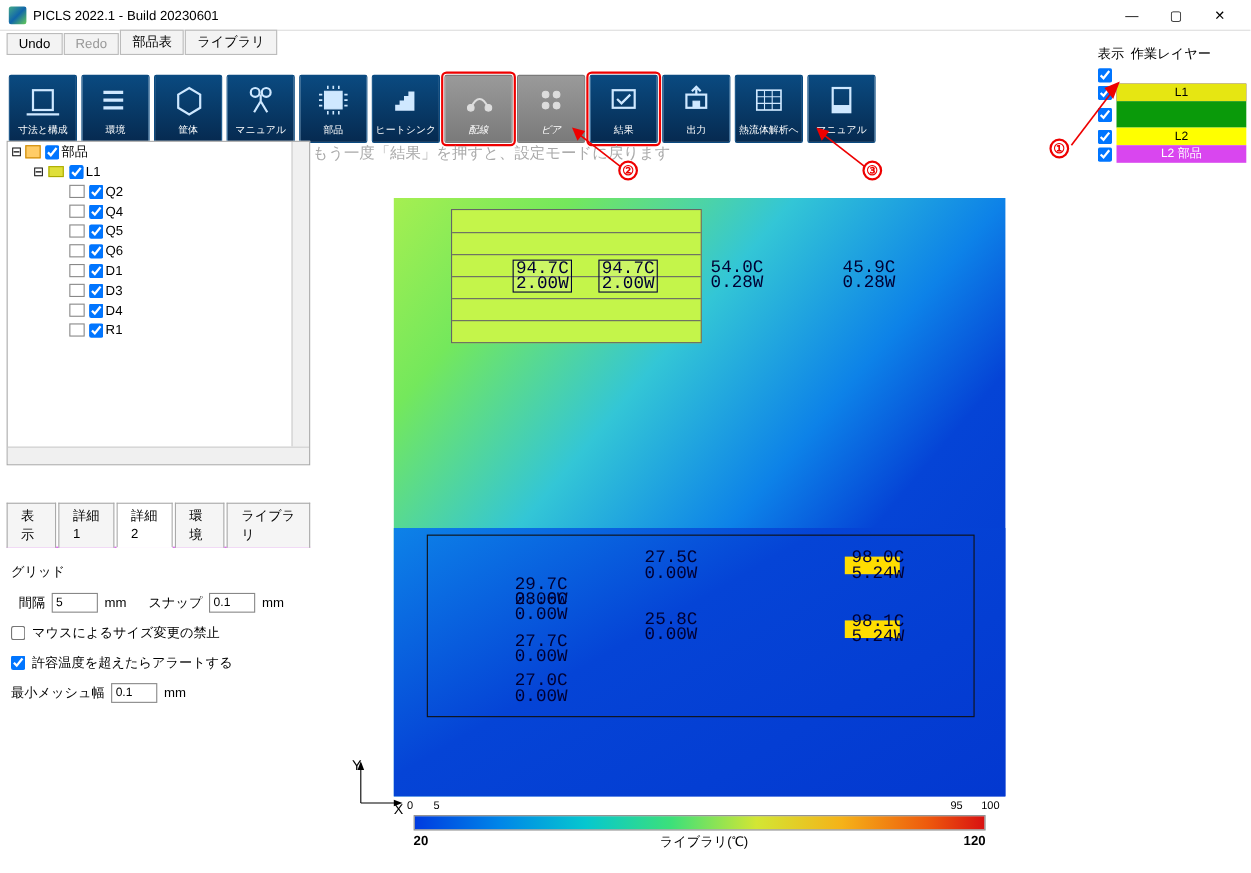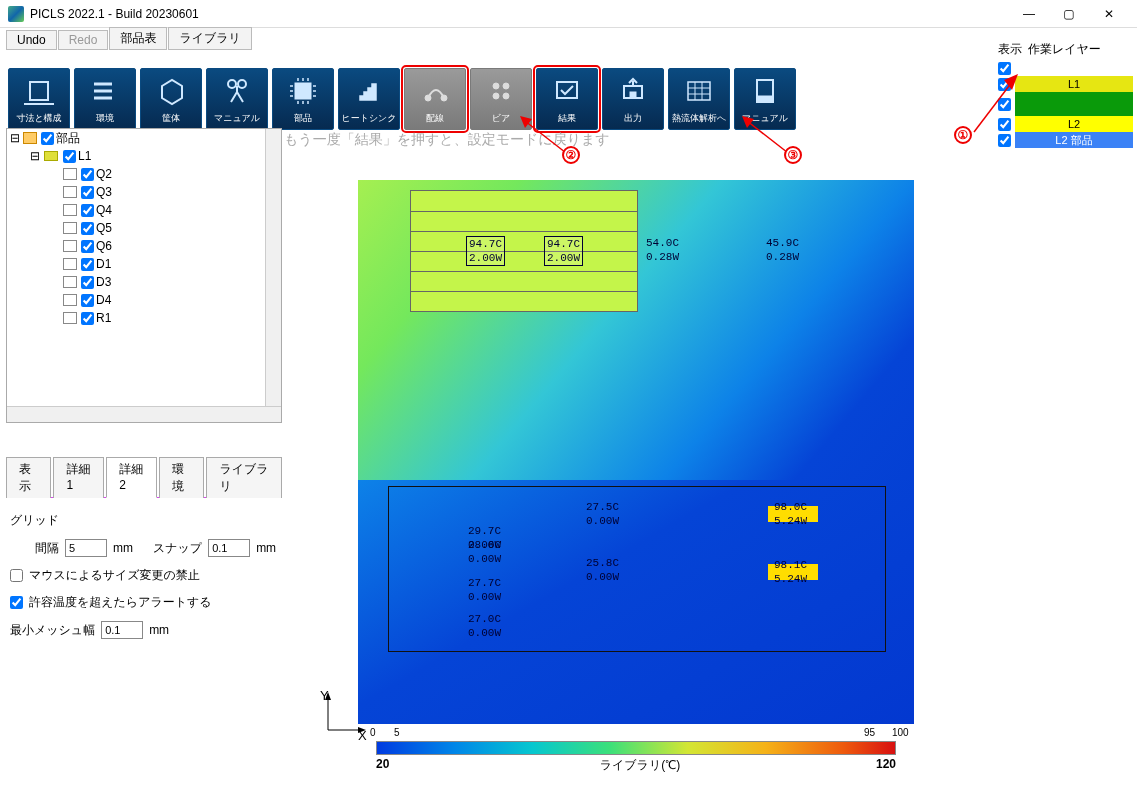--- a/index.html
+++ b/index.html
@@ -13,21 +13,21 @@
 
   
   .menubar { height: 22px; display:flex; align-items:flex-end; padding-left:6px; }
   .menubtn { padding: 2px 10px; border:1px solid #bbb; background:#f3f3f3; font-size:12px; display:flex; align-items:center; margin-right:1px; cursor:pointer; }
   .menubtn.disabled { color:#999; }
 
   
   .toolbar { height: 72px; display:flex; gap:4px; padding:6px 8px; align-items:stretch; }
   .tbtn { width:62px; height:62px; background:linear-gradient(#0a4a80,#062a50); border:1px solid #0a4a80; color:#fff; font-size:9px; display:flex; flex-direction:column; align-items:center; justify-content:flex-end; padding-bottom:4px; cursor:pointer; position:relative; border-radius:2px;margin-top:12px; }
   .tbtn svg { fill:#cfe8ff; stroke:#cfe8ff; }
-  .tbtn.gray { background:linear-gradient(#9a9a9a,#7a7a7a); border-color:#7a7a7a; }
+  .tbtn.gray { background:linear-gradient(#9a9a9a,#7a7a7a); border-color:#7a7a7a;font-style:italic; }
   .tbtn.gray svg { fill:#ddd; stroke:#ddd; }
   .tbtn.highlighted { outline:2px solid #e00; outline-offset:1px; }
   .ticon { flex:1; display:flex; align-items:center; justify-content:center; }
 
   
   .left { position:absolute; top:128px; left:6px; width:276px; height:660px; }
   .tree { height:295px; border:1px solid #aaa; overflow:auto; background:#fff; position:relative; }
   .tree-scroll { position:absolute; right:0; top:0; bottom:16px; width:16px; background:#f0f0f0; border-left:1px solid #ccc; }
   .tree-scrollh { position:absolute; left:0; right:0; bottom:0; height:16px; background:#f0f0f0; border-top:1px solid #ccc; }
   .node { display:flex; align-items:center; height:18px; font-size:12px; }
@@ -49,21 +49,21 @@
   .info { position:absolute; top:131px; left:284px; font-size:14px; color:#aaa; }
   .canvas { position:absolute; top:180px; left:358px; width:556px; height:544px; }
   .heatmap { width:556px; height:544px; position:relative;
     background: linear-gradient(130deg, #a5ef51 0%, #74e85c 16%, #33c6d6 36%, #0d82e8 55%, #0544d6 68%, #0338d0 100%);
   }
   .hm-cold { position:absolute; left:0; top:300px; right:0; bottom:0;
     background: linear-gradient(150deg, #0d82e8 0%, #0544d6 40%, #0338d0 100%); }
   .block1 { position:absolute; left:52px; top:10px; width:228px; height:122px; border:1px solid #666; background: #c4f54a; }
   .block1 .hline { position:absolute; left:0; right:0; height:1px; background:#666; }
   .block2 { position:absolute; left:30px; top:306px; width:498px; height:166px; border:1px solid #111; }
-  .dlabel { position:absolute; font-family: "Courier New", monospace; font-size:11px; line-height:14px; color:#003; white-space:pre; }
+  .dlabel { position:absolute; font-family: "Courier New", monospace; font-size:16px; line-height:14px; color:#003; white-space:pre; }
   .yellow-chip { position:absolute; width:50px; height:16px; background:#fd0; }
 
   
   .yaxis-label { position:absolute; left:320px; top:688px; font-size:13px; }
   .xaxis-label { position:absolute; left:358px; top:728px; font-size:13px; }
   .axis-origin { position:absolute; left:316px; top:690px; }
 
   .legend { position:absolute; left:376px; top:727px; width:520px; }
   .cbar { height:14px; background: linear-gradient(90deg,#003be0 0%,#0086e8 15%,#06c7cf 30%,#3ce07a 45%,#d3e634 60%,#f5b218 75%,#ee5a0d 90%,#d81111 100%); border:1px solid #888; }
   .ticks { position:relative; height:14px; }
@@ -230,21 +230,21 @@
       <div class="lrow" style="height: 24px;">
         <input type="checkbox" checked="" style="">
         <div class="lchip" style="background:#0a9a0a;color:#000;height:24px"></div>
       </div>
       <div class="lrow">
         <input type="checkbox" checked="" style="">
         <div class="lchip" style="background:#ffff00;color:#000;">L2</div>
       </div>
       <div class="lrow">
         <input type="checkbox" checked="" style="">
-        <div class="lchip" style="background:#3b82f6;color:#fff;">L2 部品</div>
+        <div class="lchip" style="background:#d946ef;color:#fff;">L2 部品</div>
       </div>
     </div>
 </div>
 
 <div class="left">
   <div class="tree">
     <div class="node" style="padding-left:2px">
         <span class="exp">⊟</span>
         <span class="foldericon"></span>
         <input type="checkbox" class="cb" checked="" style="">
@@ -258,25 +258,20 @@
       </div>
     <div id="tree-items">
         <div class="node" style="padding-left: 54px;">
           <span class="compicon"></span>
           <input type="checkbox" class="cb" checked="" style="">
           <span>Q2</span>
         </div>
         <div class="node" style="padding-left: 54px;">
           <span class="compicon"></span>
           <input type="checkbox" class="cb" checked="" style="">
-          <span>Q3</span>
-        </div>
-        <div class="node" style="padding-left: 54px;">
-          <span class="compicon"></span>
-          <input type="checkbox" class="cb" checked="" style="">
           <span>Q4</span>
         </div>
         <div class="node" style="padding-left: 54px;">
           <span class="compicon"></span>
           <input type="checkbox" class="cb" checked="" style="">
           <span>Q5</span>
         </div>
         <div class="node" style="padding-left: 54px;">
           <span class="compicon"></span>
           <input type="checkbox" class="cb" checked="" style="">
@@ -311,21 +306,21 @@
     <div class="tabs" id="prop-tabs">
         <div class="tab">表示</div>
         <div class="tab">詳細1</div>
         <div class="tab active">詳細2</div>
         <div class="tab">環境</div>
         <div class="tab">ライブラリ</div>
       </div>
     <div class="panelbody">
       <div>グリッド</div>
       <div class="row">
-        <span style="margin-left:25px">間隔</span>
+        <span style="margin-left:7px">間隔</span>
         <input class="num" value="5" style="">
         <span>mm</span>
         <span style="margin-left:14px">スナップ</span>
         <input class="num" value="0.1" style="">
         <span>mm</span>
       </div>
       <div class="row">
           <input type="checkbox" style="">
           <span>マウスによるサイズ変更の禁止</span>
         </div>

